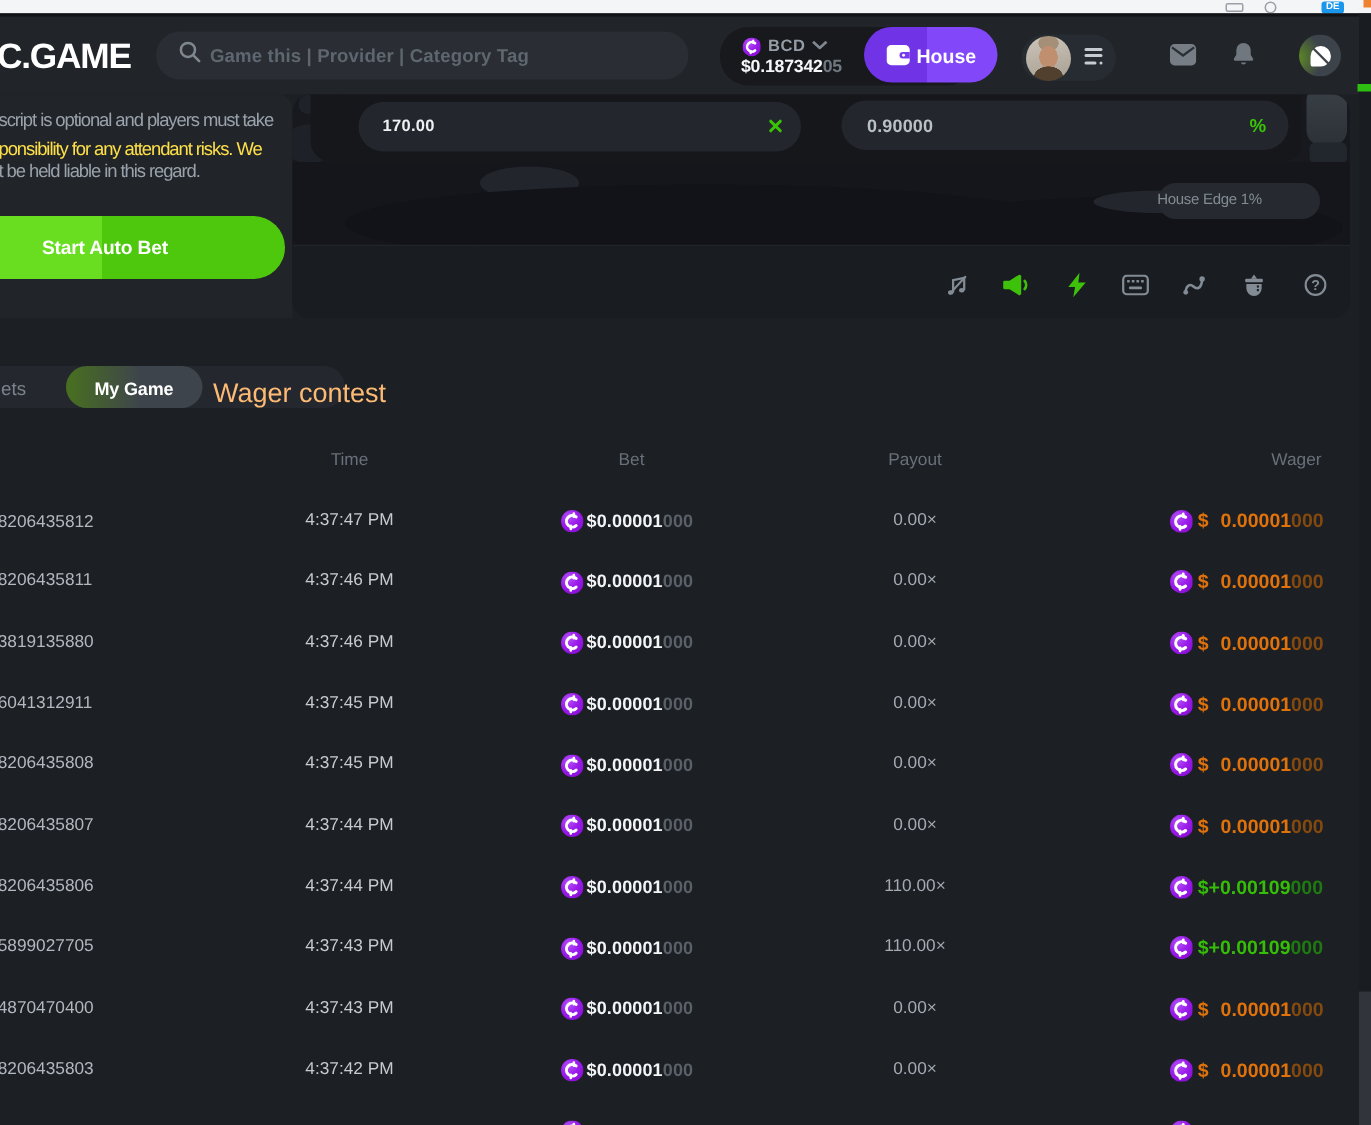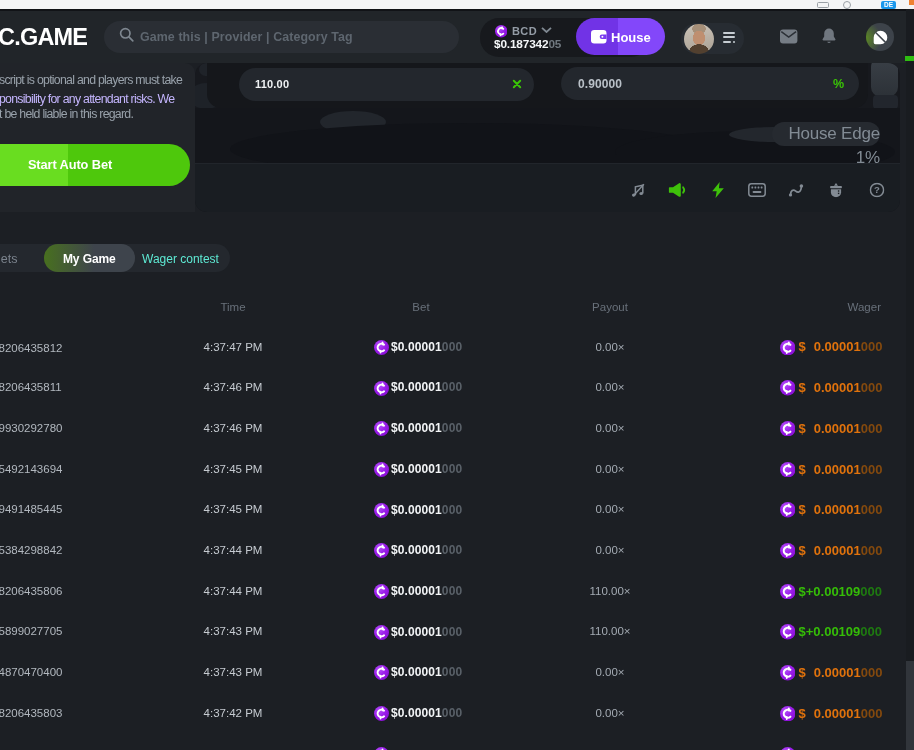--- a/index.html
+++ b/index.html
@@ -108,31 +108,31 @@
   <div class="abs" style="left:4px;top:0px;width:34px;height:13px;background:#1f2329;border-radius:7px"></div>
   <div class="abs" style="left:0;top:45px;width:705px;height:56px;background:#14161b"></div>  
     <div class="abs" style="left:125px;top:48px;width:66px;height:22px;background:#22262c;border-radius:50%"></div>
   <div class="abs" style="left:35px;top:60px;width:480px;height:52px;background:#111318;border-radius:50%"></div>
   <div class="abs" style="left:420px;top:68px;width:280px;height:42px;background:#111318;border-radius:50%"></div>
   <div class="abs" style="left:120px;top:92px;width:540px;height:22px;background:#111318"></div>
   <div class="abs" style="left:534px;top:64px;width:90px;height:15px;background:#23272d;border-radius:50%"></div>
 
   <div class="abs" style="left:12px;top:0;width:661px;height:45px;background:#15171b;border-radius:0 0 14px 14px"></div>
   <div class="abs" style="left:44px;top:4.5px;width:295px;height:33.5px;background:#23272d;border-radius:17px"></div>
-  <div class="abs" style="left:60px;top:14.7px;font-size:11px;font-weight:bold;color:#eef1f3;letter-spacing:0.2px">110.00</div>
+  <div class="abs" style="left:60px;top:14.7px;font-size:11px;font-weight:bold;color:#eef1f3;letter-spacing:0.2px">170.00</div>
   <div class="abs" style="left:317px;top:16.2px">
       <svg width="10" height="10" viewBox="0 0 10 10">
         <path d="M1.8 1.8 L8.2 8.2 M8.2 1.8 L1.8 8.2" stroke="#3ac406" stroke-width="2" stroke-linecap="round"></path>
       </svg>
     </div>
   <div class="abs" style="left:366px;top:4px;width:297.6px;height:33px;background:#23272d;border-radius:17px"></div>
   <div class="abs" style="left:383px;top:13.9px;font-size:12px;font-weight:bold;color:#b9c0c7;letter-spacing:0.1px">0.90000</div>
   <div class="abs" style="left:638px;top:13.5px;font-size:12.5px;font-weight:bold;color:#3ac406">%</div>
 
-  <div class="abs" style="left:576.5px;top:58.5px;width:108.5px;height:24.5px;background:#262a30;border-radius:12.5px;text-align:right;line-height:24.5px;font-size:17px;color:#828b94;letter-spacing:-0.2px">House Edge 1%</div>
+  <div class="abs" style="left:576.5px;top:58.5px;width:108.5px;height:24.5px;background:#262a30;border-radius:12.5px;text-align:left;line-height:24.5px;font-size:10px;color:#828b94;letter-spacing:-0.2px">House Edge 1%</div>
 
   <div class="abs" style="left:0;top:100px;width:705px;height:49px;background:#191d22;border-top:1px solid #21252b;border-radius:0 0 12px 12px"></div>
 </div>
 <div class="abs" style="left:638px;top:190px;transform:translate(-50%,-50%)">
     <svg width="16" height="16" viewBox="0 0 16 16">
       <g stroke="#838b94" fill="#838b94">
         <path d="M5.4 13 V4.8 L12.8 3.2 V11.4" fill="none" stroke-width="1.5"></path>
         <ellipse cx="3.8" cy="13" rx="1.8" ry="1.5" stroke="none"></ellipse>
         <ellipse cx="11.2" cy="11.5" rx="1.8" ry="1.5" stroke="none"></ellipse>
         <line x1="2.9" y1="14.2" x2="13.9" y2="2.2" stroke-width="1.4"></line>
@@ -185,31 +185,31 @@
     </svg>
   </div>
 <div class="abs" style="left:876.5px;top:190px;transform:translate(-50%,-50%)">
     <svg width="15" height="15" viewBox="0 0 15 15">
       <circle cx="7.5" cy="7.5" r="6.6" fill="none" stroke="#838b94" stroke-width="1.5"></circle>
       <text x="7.5" y="10.6" text-anchor="middle" font-size="9.5" font-weight="bold" fill="#838b94" font-family="Liberation Sans">?</text>
     </svg>
   </div>
 
 <div class="abs" style="left:-1px;top:73px;font-size:12.3px;color:#99a2ab;white-space:nowrap;letter-spacing:-0.72px">script is optional and players must take</div>
-<div class="abs" style="left:-1px;top:92.4px;font-size:12.3px;color:#c4b5fd;white-space:nowrap;letter-spacing:-0.72px">ponsibility for any attendant risks. We</div>
+<div class="abs" style="left:-1px;top:92.4px;font-size:12.3px;color:#fde047;white-space:nowrap;letter-spacing:-0.72px">ponsibility for any attendant risks. We</div>
 <div class="abs" style="left:-1px;top:106.6px;font-size:12.3px;color:#99a2ab;white-space:nowrap;letter-spacing:-0.72px">t be held liable in this regard.</div>
 
 <div class="abs" style="left:-20px;top:144px;width:210px;height:41.5px;border-radius:21px;background:linear-gradient(90deg,#69dd20 0 42%,#4ec80c 42%)"></div>
 <div class="abs" style="left:-20px;top:144px;width:180px;height:41.5px;line-height:41.5px;text-align:center;font-size:12.8px;font-weight:bold;color:#fff;letter-spacing:-0.1px">Start Auto Bet</div>
 
 <div class="abs" style="left:-30px;top:244.3px;width:259.5px;height:27.8px;background:#24282e;border-radius:14px"></div>
 <div class="abs" style="left:-25px;top:252.2px;font-size:12.5px;color:#7b838d">All Bets</div>
 <div class="abs" style="left:43.6px;top:244.2px;width:91.4px;height:27.7px;border-radius:14px;background:linear-gradient(90deg,#48701f,#3e444c 55%)"></div>
 <div class="abs" style="left:43.6px;top:251.7px;width:91.4px;text-align:center;font-size:12px;font-weight:bold;color:#fff;letter-spacing:-0.1px">My Game</div>
-<div class="abs" style="left:142px;top:252.2px;font-size:12px;color:#5eead4">Wager contest</div>
+<div class="abs" style="left:142px;top:252.2px;font-size:18px;color:#fdba74">Wager contest</div>
 
 <div class="abs hdr" style="left:153px;top:301px;width:160px;text-align:center">Time</div>
 <div class="abs hdr" style="left:341px;top:301px;width:160px;text-align:center">Bet</div>
 <div class="abs hdr" style="left:530px;top:301px;width:160px;text-align:center">Payout</div>
 <div class="abs hdr" style="left:721px;top:301px;width:160px;text-align:right">Wager</div>
 
 <div class="abs idtxt" style="left:-1.5px;top:342px">8206435812</div>
 <div class="abs timetxt" style="left:153px;top:340.5px;width:160px;text-align:center">4:37:47 PM</div>
 <div class="abs" style="left:373.5px;top:339.8px">
     <svg width="15" height="15" viewBox="0 0 20 20">
@@ -244,84 +244,84 @@
 <div class="abs paytxt" style="left:530px;top:381.2px;width:160px;text-align:center">0.00×</div>
 <div class="abs" style="left:779.8px;top:380.2px">
     <svg width="15.5" height="15.5" viewBox="0 0 20 20">
       <circle cx="10" cy="10" r="10" fill="url(#cg)"></circle>
       <path d="M13.4 6.2 A5.1 5.1 0 1 0 13.4 13.8" fill="none" stroke="#fff" stroke-width="2.7" stroke-linecap="round"></path>
       <path d="M11.4 3.2 L11.4 5.9" stroke="#fff" stroke-width="2.3" stroke-linecap="round"></path>
       <path d="M8.7 14.1 L8.7 16.8" stroke="#fff" stroke-width="2.3" stroke-linecap="round"></path>
     </svg>
   </div>
 <div class="abs protxt" style="left:798.5px;top:380.1px"><span style="color:#e0720c">$</span><span style="color:#e0720c;margin-left:8px">0.00001</span><span style="color:#83490e">000</span></div>
-<div class="abs idtxt" style="left:-1.5px;top:421.9px">9930292780</div>
+<div class="abs idtxt" style="left:-1.5px;top:421.9px">3819135880</div>
 <div class="abs timetxt" style="left:153px;top:421.9px;width:160px;text-align:center">4:37:46 PM</div>
 <div class="abs" style="left:373.5px;top:421.2px">
     <svg width="15" height="15" viewBox="0 0 20 20">
       <circle cx="10" cy="10" r="10" fill="url(#cg)"></circle>
       <path d="M13.4 6.2 A5.1 5.1 0 1 0 13.4 13.8" fill="none" stroke="#fff" stroke-width="2.7" stroke-linecap="round"></path>
       <path d="M11.4 3.2 L11.4 5.9" stroke="#fff" stroke-width="2.3" stroke-linecap="round"></path>
       <path d="M8.7 14.1 L8.7 16.8" stroke="#fff" stroke-width="2.3" stroke-linecap="round"></path>
     </svg>
   </div>
 <div class="abs bettxt" style="left:391px;top:421.1px"><span style="color:#f2f4f6">$0.00001</span><span style="color:#596068">000</span></div>
 <div class="abs paytxt" style="left:530px;top:421.9px;width:160px;text-align:center">0.00×</div>
 <div class="abs" style="left:779.8px;top:420.9px">
     <svg width="15.5" height="15.5" viewBox="0 0 20 20">
       <circle cx="10" cy="10" r="10" fill="url(#cg)"></circle>
       <path d="M13.4 6.2 A5.1 5.1 0 1 0 13.4 13.8" fill="none" stroke="#fff" stroke-width="2.7" stroke-linecap="round"></path>
       <path d="M11.4 3.2 L11.4 5.9" stroke="#fff" stroke-width="2.3" stroke-linecap="round"></path>
       <path d="M8.7 14.1 L8.7 16.8" stroke="#fff" stroke-width="2.3" stroke-linecap="round"></path>
     </svg>
   </div>
 <div class="abs protxt" style="left:798.5px;top:420.8px"><span style="color:#e0720c">$</span><span style="color:#e0720c;margin-left:8px">0.00001</span><span style="color:#83490e">000</span></div>
-<div class="abs idtxt" style="left:-1.5px;top:462.6px">5492143694</div>
+<div class="abs idtxt" style="left:-1.5px;top:462.6px">6041312911</div>
 <div class="abs timetxt" style="left:153px;top:462.6px;width:160px;text-align:center">4:37:45 PM</div>
 <div class="abs" style="left:373.5px;top:461.9px">
     <svg width="15" height="15" viewBox="0 0 20 20">
       <circle cx="10" cy="10" r="10" fill="url(#cg)"></circle>
       <path d="M13.4 6.2 A5.1 5.1 0 1 0 13.4 13.8" fill="none" stroke="#fff" stroke-width="2.7" stroke-linecap="round"></path>
       <path d="M11.4 3.2 L11.4 5.9" stroke="#fff" stroke-width="2.3" stroke-linecap="round"></path>
       <path d="M8.7 14.1 L8.7 16.8" stroke="#fff" stroke-width="2.3" stroke-linecap="round"></path>
     </svg>
   </div>
 <div class="abs bettxt" style="left:391px;top:461.8px"><span style="color:#f2f4f6">$0.00001</span><span style="color:#596068">000</span></div>
 <div class="abs paytxt" style="left:530px;top:462.6px;width:160px;text-align:center">0.00×</div>
 <div class="abs" style="left:779.8px;top:461.6px">
     <svg width="15.5" height="15.5" viewBox="0 0 20 20">
       <circle cx="10" cy="10" r="10" fill="url(#cg)"></circle>
       <path d="M13.4 6.2 A5.1 5.1 0 1 0 13.4 13.8" fill="none" stroke="#fff" stroke-width="2.7" stroke-linecap="round"></path>
       <path d="M11.4 3.2 L11.4 5.9" stroke="#fff" stroke-width="2.3" stroke-linecap="round"></path>
       <path d="M8.7 14.1 L8.7 16.8" stroke="#fff" stroke-width="2.3" stroke-linecap="round"></path>
     </svg>
   </div>
 <div class="abs protxt" style="left:798.5px;top:461.5px"><span style="color:#e0720c">$</span><span style="color:#e0720c;margin-left:8px">0.00001</span><span style="color:#83490e">000</span></div>
-<div class="abs idtxt" style="left:-1.5px;top:503.3px">9491485445</div>
+<div class="abs idtxt" style="left:-1.5px;top:503.3px">8206435808</div>
 <div class="abs timetxt" style="left:153px;top:503.3px;width:160px;text-align:center">4:37:45 PM</div>
 <div class="abs" style="left:373.5px;top:502.6px">
     <svg width="15" height="15" viewBox="0 0 20 20">
       <circle cx="10" cy="10" r="10" fill="url(#cg)"></circle>
       <path d="M13.4 6.2 A5.1 5.1 0 1 0 13.4 13.8" fill="none" stroke="#fff" stroke-width="2.7" stroke-linecap="round"></path>
       <path d="M11.4 3.2 L11.4 5.9" stroke="#fff" stroke-width="2.3" stroke-linecap="round"></path>
       <path d="M8.7 14.1 L8.7 16.8" stroke="#fff" stroke-width="2.3" stroke-linecap="round"></path>
     </svg>
   </div>
 <div class="abs bettxt" style="left:391px;top:502.5px"><span style="color:#f2f4f6">$0.00001</span><span style="color:#596068">000</span></div>
 <div class="abs paytxt" style="left:530px;top:503.3px;width:160px;text-align:center">0.00×</div>
 <div class="abs" style="left:779.8px;top:502.3px">
     <svg width="15.5" height="15.5" viewBox="0 0 20 20">
       <circle cx="10" cy="10" r="10" fill="url(#cg)"></circle>
       <path d="M13.4 6.2 A5.1 5.1 0 1 0 13.4 13.8" fill="none" stroke="#fff" stroke-width="2.7" stroke-linecap="round"></path>
       <path d="M11.4 3.2 L11.4 5.9" stroke="#fff" stroke-width="2.3" stroke-linecap="round"></path>
       <path d="M8.7 14.1 L8.7 16.8" stroke="#fff" stroke-width="2.3" stroke-linecap="round"></path>
     </svg>
   </div>
 <div class="abs protxt" style="left:798.5px;top:502.2px"><span style="color:#e0720c">$</span><span style="color:#e0720c;margin-left:8px">0.00001</span><span style="color:#83490e">000</span></div>
-<div class="abs idtxt" style="left:-1.5px;top:544.0px">5384298842</div>
+<div class="abs idtxt" style="left:-1.5px;top:544.0px">8206435807</div>
 <div class="abs timetxt" style="left:153px;top:544.0px;width:160px;text-align:center">4:37:44 PM</div>
 <div class="abs" style="left:373.5px;top:543.3px">
     <svg width="15" height="15" viewBox="0 0 20 20">
       <circle cx="10" cy="10" r="10" fill="url(#cg)"></circle>
       <path d="M13.4 6.2 A5.1 5.1 0 1 0 13.4 13.8" fill="none" stroke="#fff" stroke-width="2.7" stroke-linecap="round"></path>
       <path d="M11.4 3.2 L11.4 5.9" stroke="#fff" stroke-width="2.3" stroke-linecap="round"></path>
       <path d="M8.7 14.1 L8.7 16.8" stroke="#fff" stroke-width="2.3" stroke-linecap="round"></path>
     </svg>
   </div>
 <div class="abs bettxt" style="left:391px;top:543.2px"><span style="color:#f2f4f6">$0.00001</span><span style="color:#596068">000</span></div>

